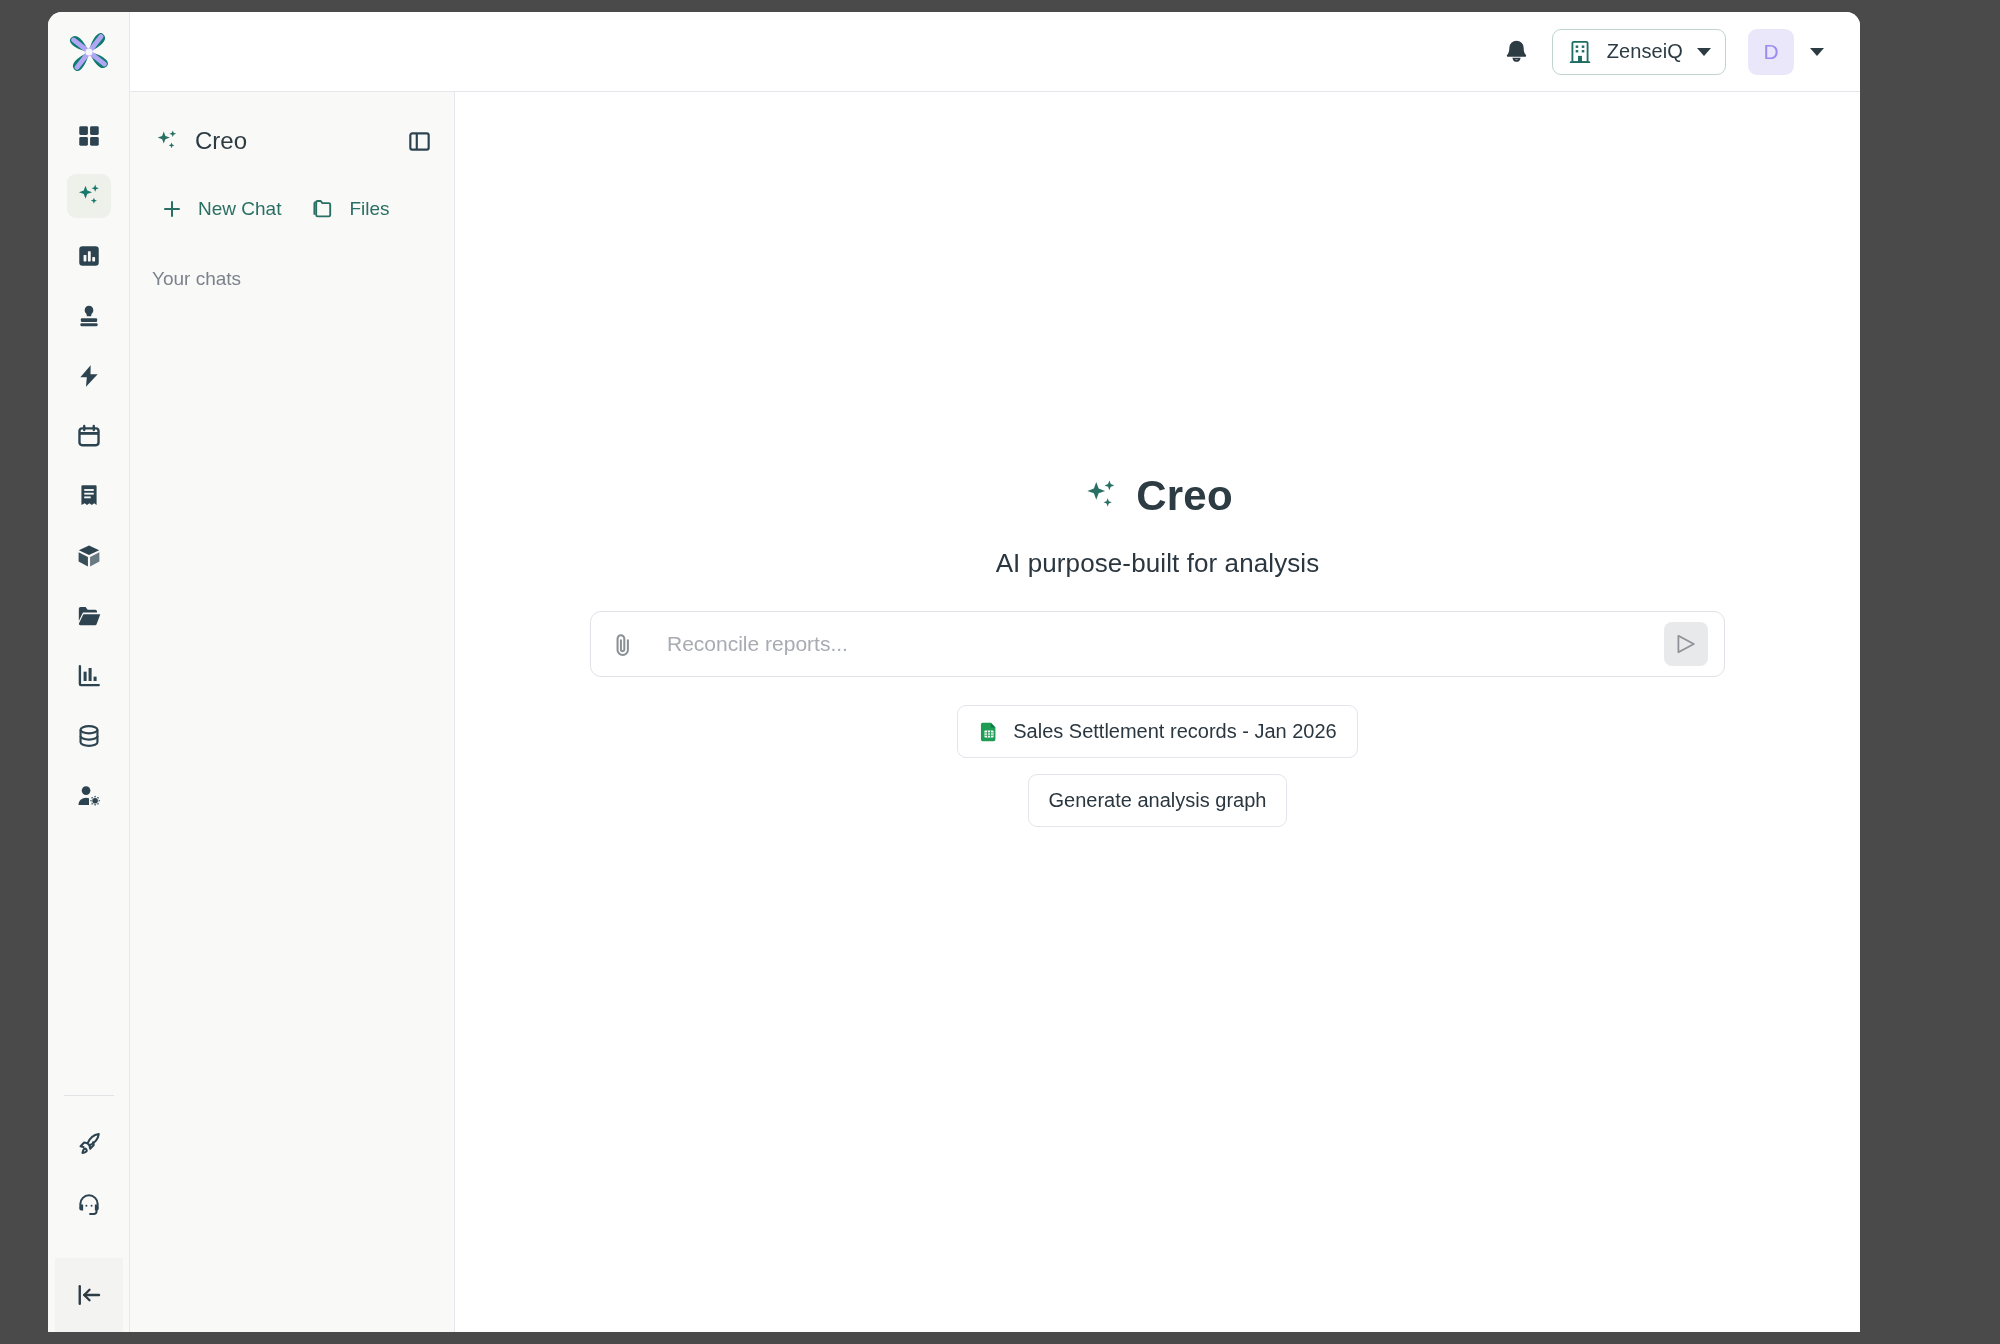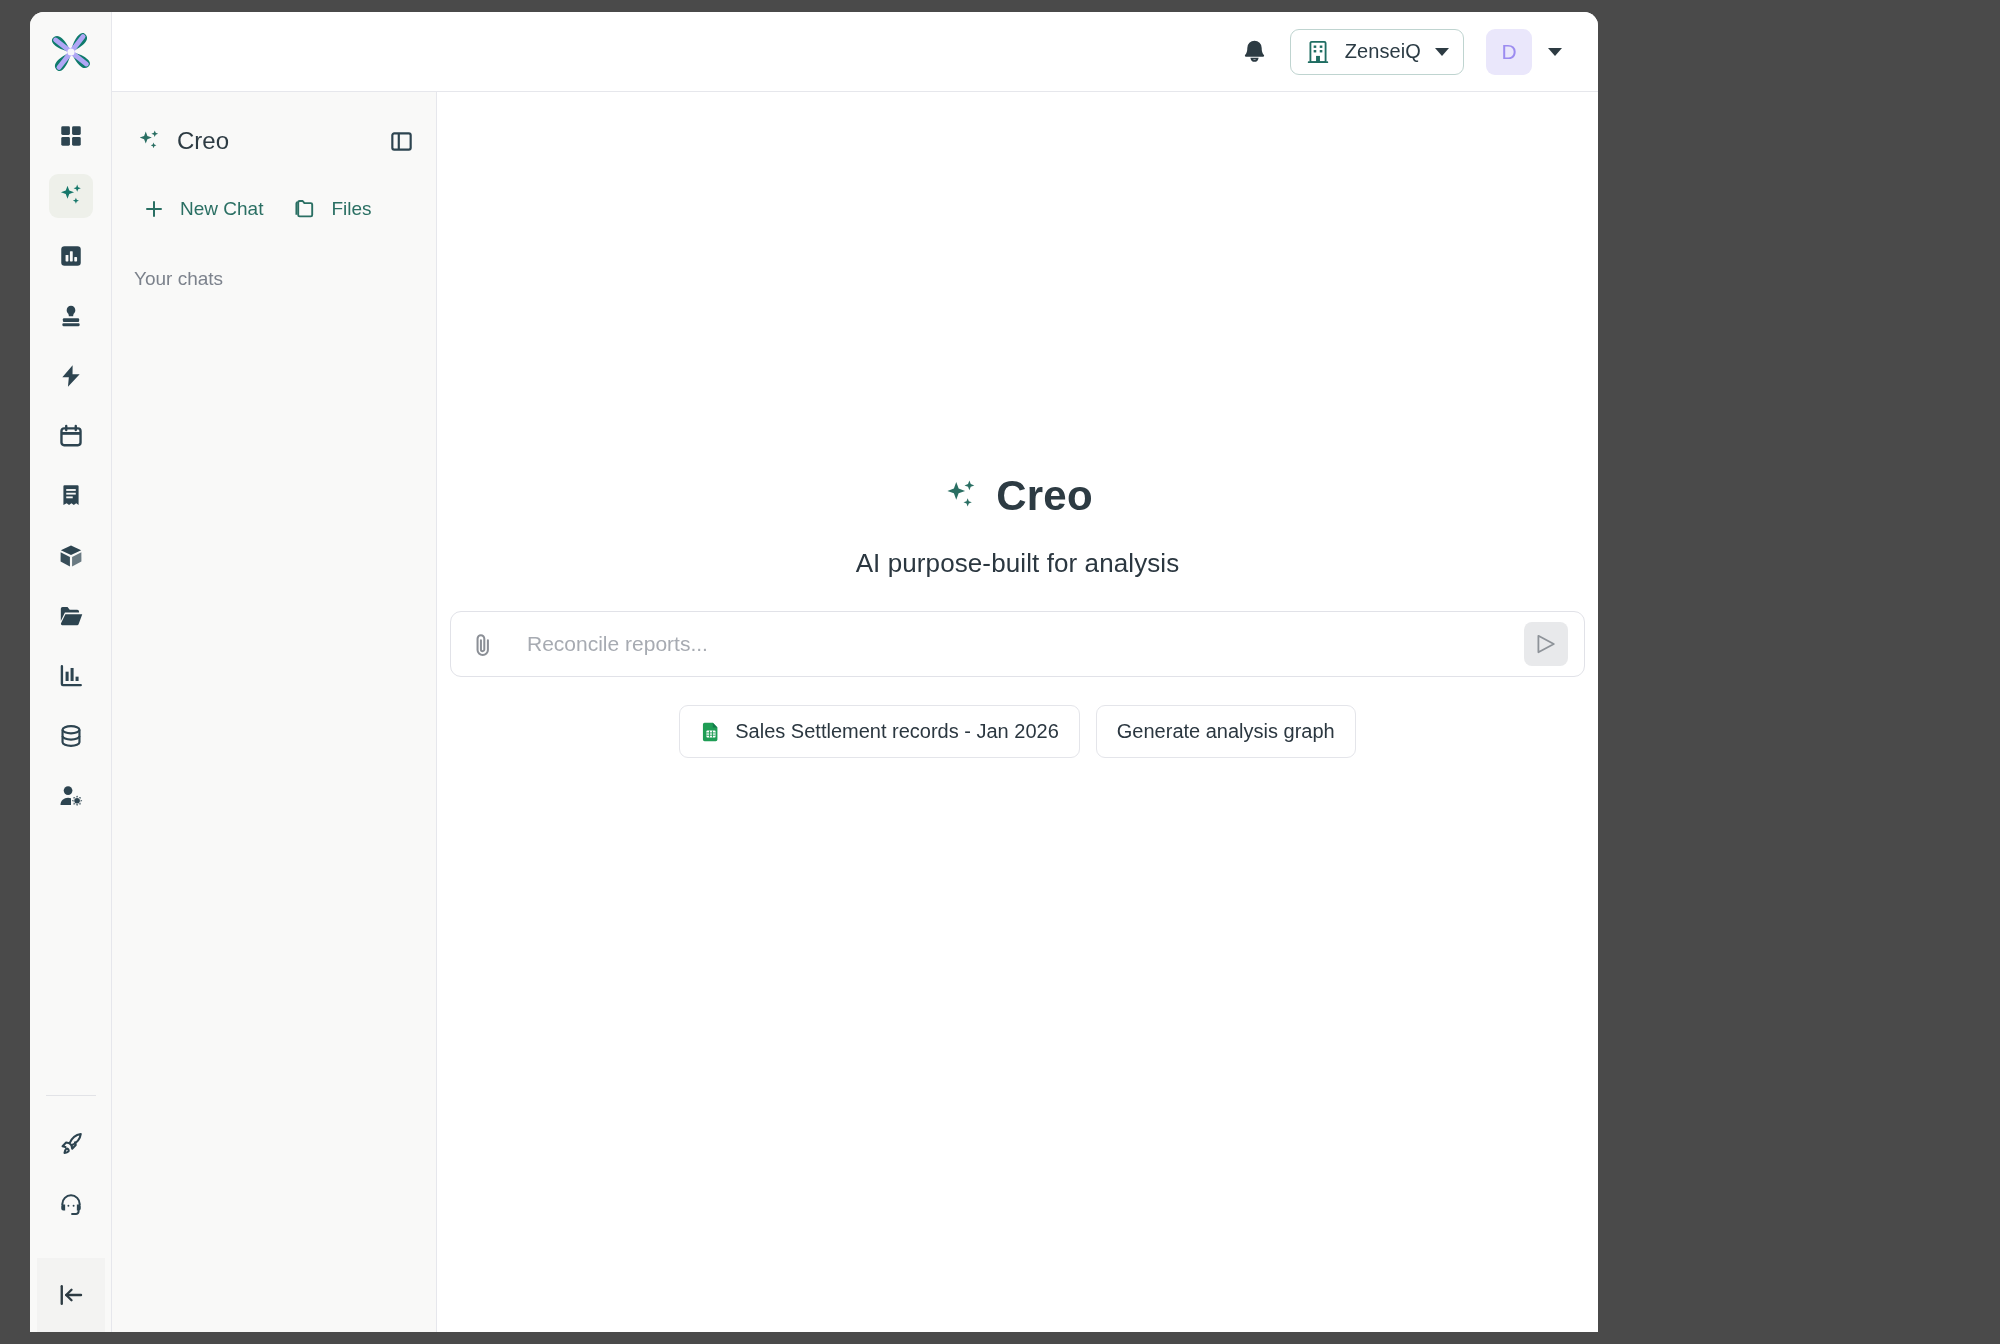--- a/index.html
+++ b/index.html
@@ -4,22 +4,22 @@
 <style>
   * { box-sizing: border-box; margin: 0; padding: 0; }
   html, body {
     width: 2000px; height: 1344px;
     background: #4a4a4a;
     font-family: "Liberation Sans", sans-serif;
     overflow: hidden;
   }
   #app-window {
     position: absolute;
-    left: 30px; top: 12px;
-    width: 1568px; height: 1320px;
+    left: 48px; top: 12px;
+    width: 1812px; height: 1320px;
     background: #ffffff;
     border-radius: 14px 14px 0 0;
     overflow: hidden;
     display: flex;
     box-shadow: 0 0 0 0 rgba(0,0,0,0);
   }
 
   
   #icon-rail {
     width: 82px;
@@ -173,21 +173,21 @@
     background: transparent;
   }
   #chat-input::placeholder { color: #a7abb2; }
   #send-btn {
     width: 44px; height: 44px; border-radius: 8px;
     background: #e8e9eb; color: #8e9399;
     display: flex; align-items: center; justify-content: center;
     cursor: pointer; flex: none;
   }
 
-  #suggestions { margin-top: 28px; display: flex; gap: 16px; align-items: center; }
+  #suggestions { margin-top: 28px; display: flex; gap: 16px; align-items: center; flex-direction: column; }
   .suggestion {
     display: flex; align-items: center; gap: 13px;
     border: 1px solid #e4e5ea;
     border-radius: 9px;
     background: #fff;
     padding: 14px 20px;
     font-size: 20px; color: #2b3740;
     cursor: pointer;
     white-space: nowrap;
   }

